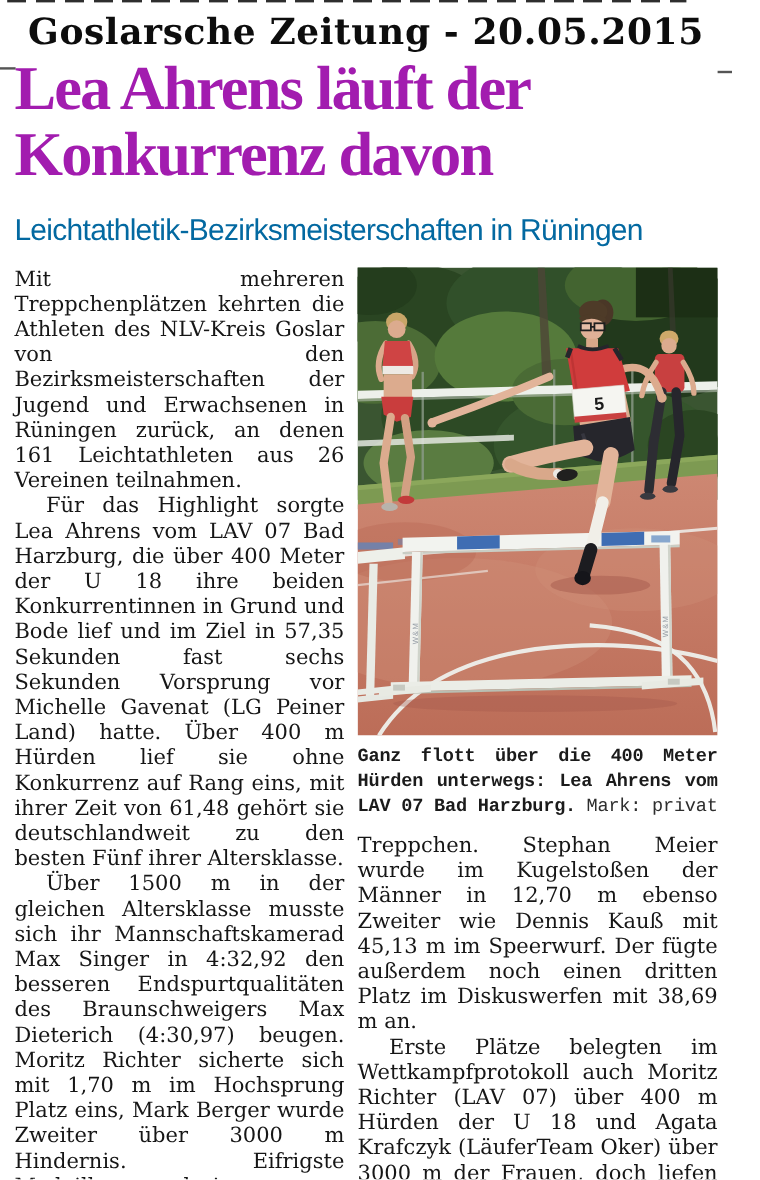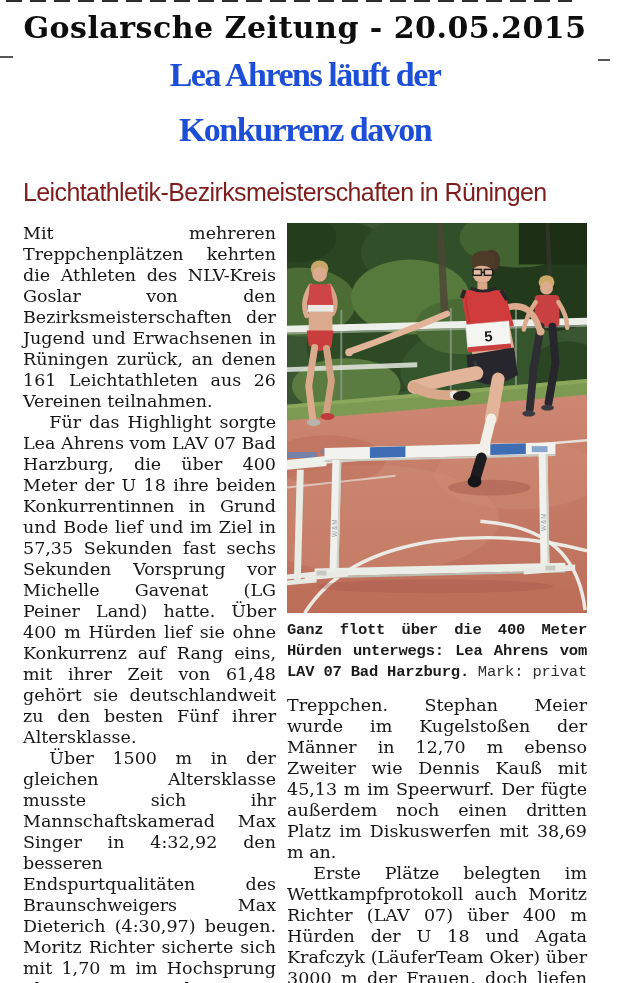--- a/index.html
+++ b/index.html
@@ -1,37 +1,37 @@
 <!DOCTYPE html>
 <html lang="de"><head>
 <meta charset="utf-8">
 <style>
   html,body{margin:0;padding:0;background:#ffffff;}
   .page{
     position:relative;width:610px;height:983px;overflow:hidden;
-    background:#ffffff;box-sizing:border-box;padding:0 23px;
+    background:#ffffff;box-sizing:border-box;padding:0 12px;
     font-family:"DejaVu Serif",serif;color:#161616;
   }
   .scan-top{position:absolute;top:0;left:6px;width:566px;height:2px;
     background:repeating-linear-gradient(90deg,#2e2e2e 0 16px,rgba(0,0,0,0) 16px 24px);}
   .tick{position:absolute;height:2px;background:#555;}
   .tick-left{top:56px;left:0;width:13px;}
   .tick-right{top:59px;right:0;width:12px;}
   .masthead{
     margin-top:10px;text-align:center;
     font-family:"DejaVu Serif",serif;font-weight:bold;
     font-size:30px;letter-spacing:.5px;color:#0d0d0d;
   }
   .headline{
     margin-top:2px;font-family:"Liberation Serif",serif;font-weight:700;
-    font-size:34px;line-height:55px;letter-spacing:-1.5px;color:#1d4ed8;text-align:center;
+    font-size:52px;line-height:55px;letter-spacing:-1.5px;color:#a21caf;
   }
   .subheadline{
     margin-top:21px;font-family:"Liberation Sans",sans-serif;font-weight:400;
-    font-size:25px;letter-spacing:-.6px;color:#7f1d1d;
+    font-size:25px;letter-spacing:-.6px;color:#0369a1;
   }
   .columns{display:flex;gap:11px;margin-top:16px;}
   .col-left{width:312px;}
   .col-right{width:300px;}
   .bodytext p{
     margin:0;font-size:17.5px;line-height:21px;text-align:justify;
     hyphens:auto;-webkit-hyphens:auto;color:#161616;
   }
   .bodytext p.indent{text-indent:1.5em;}
   .photo-frame{width:300px;height:390px;}

